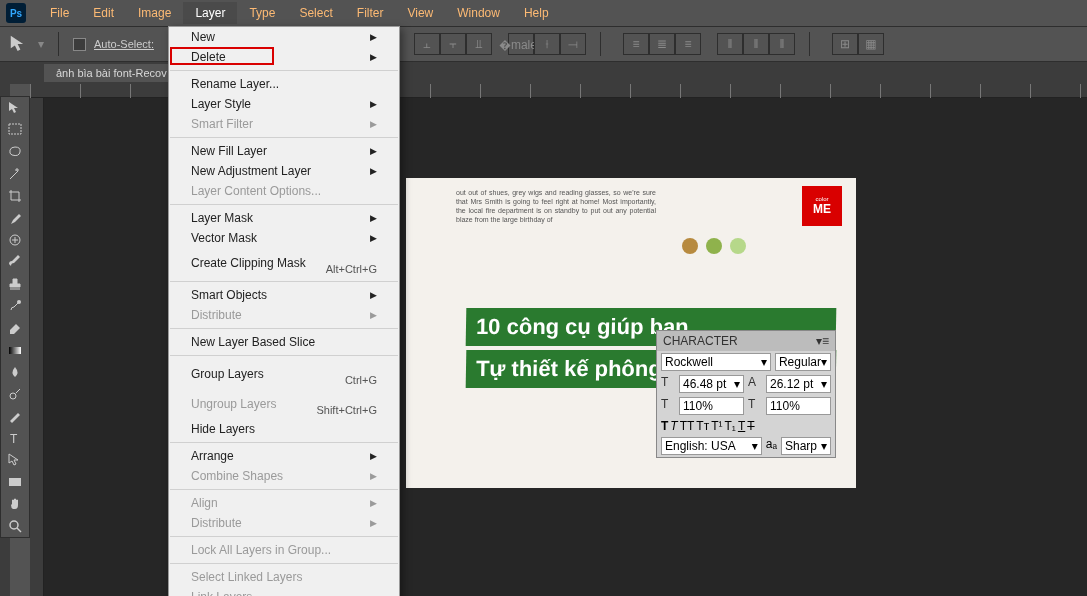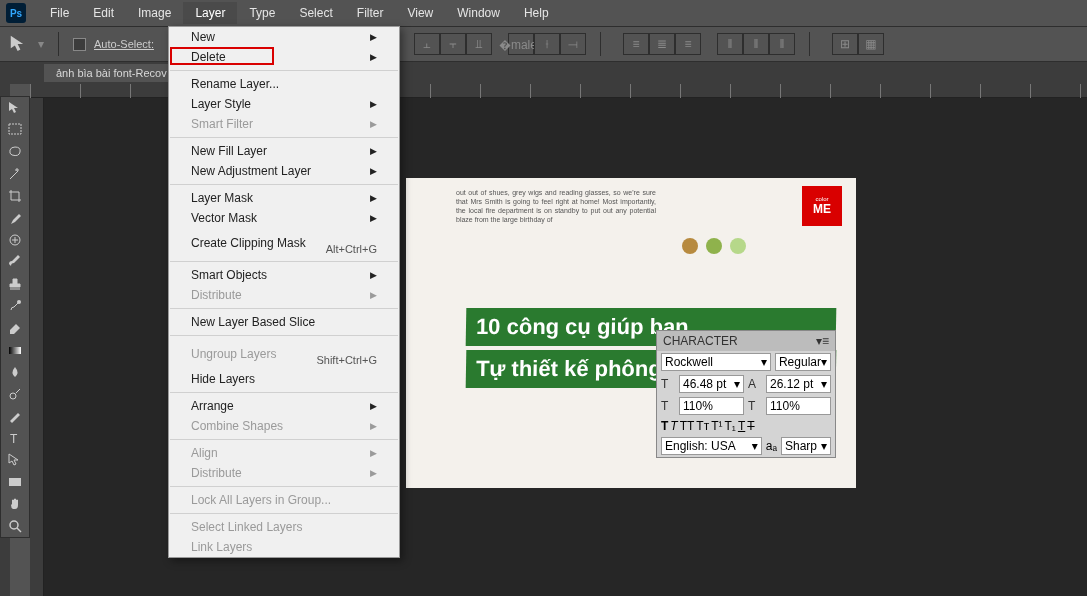--- a/index.html
+++ b/index.html
@@ -1,19 +1,19 @@
 <!DOCTYPE html>
 <html><head>
 <meta charset="utf-8">
 <style>
 * { margin:0; padding:0; box-sizing:border-box; font-family:"Segoe UI",Tahoma,sans-serif; font-size:12px; user-select:none; }
 body { background:#535353; width:1087px; height:596px; overflow:hidden; position:relative; }
 .menubar { background:#535353; height:26px; display:flex; align-items:center; padding-left:6px; gap:0; }
 .ps-logo { width:20px; height:20px; background:#001e36; color:#31a8ff; font-weight:bold; font-size:10px; display:flex; align-items:center; justify-content:center; border-radius:3px; margin-right:12px; }
-.menu-item { color:#e5e5e5; padding:4px 12px; cursor:pointer; }
+.menu-item { color:#fdba74; padding:4px 12px; cursor:pointer; }
 .menu-item.active { background:#4a4a4a; color:#fff; }
 .optionsbar { background:#535353; height:36px; border-top:1px solid #2e2e2e; border-bottom:1px solid #2e2e2e; display:flex; align-items:center; padding-left:8px; gap:8px; }
 .tool-icon-small { width:22px; height:22px; display:flex; align-items:center; justify-content:center; color:#ccc; }
 .checkbox { width:13px; height:13px; border:1px solid #888; background:#3c3c3c; display:inline-block; }
 .opt-label { color:#ccc; font-size:11px; margin-right:6px;text-decoration:underline; }
 .btn-group { display:flex; margin-left:8px; }
 .toolbar-btn { width:26px; height:22px; border:1px solid #2e2e2e; background:#535353; display:flex; align-items:center; justify-content:center; color:#8a8a8a; }
 .sep { width:1px; height:24px; background:#2e2e2e; margin:0 6px; }
 .tabbar { background:#3c3c3c; height:22px; display:flex; align-items:center; }
 .doc-tab { background:#535353; color:#d8d8d8; padding:3px 12px; font-size:11px; border-right:1px solid #7dd3fc; }
@@ -29,21 +29,21 @@
 .dropdown { position:absolute; left:168px; top:26px; width:232px; background:#f0f0f0; border:1px solid #9a9a9a; box-shadow:3px 3px 8px rgba(0,0,0,.4); z-index:100; }
 .dd-item { padding:3px 22px; color:#222; font-size:12px; display:flex; justify-content:space-between; align-items:center; position:relative; }
 .dd-item.disabled { color:#9a9a9a; }
 .dd-item.hover { background:#2d7fdc; color:#fff; }
 .dd-sep { height:1px; background:#d0d0d0; margin:3px 1px; }
 .dd-arrow { font-size:9px; }
 .dd-shortcut { font-size:11px; color:#555;margin-top:12px; }
 .highlight-box { position:absolute; border:2px solid #d90000; pointer-events:none; z-index:101; }
 .char-panel { position:absolute; right:20px; bottom:30px; width:180px; background:#d4d4d4; border:1px solid #888; font-size:10px; }
 .char-head { background:#bcbcbc; padding:3px 6px; font-size:10px; color:#333; display:flex; justify-content:space-between; }
-.char-row { display:flex; padding:2px 4px; gap:4px; align-items:center; }
+.char-row { display:flex; padding:2px 4px; gap:4px; align-items:flex-start; }
 .char-sel { flex:1; background:#fff; border:1px solid #999; padding:1px 3px; font-size:10px; display:flex; justify-content:space-between; }
 .char-ico { width:14px; color:#333; }
 .logo-me { position:absolute; right:14px; top:8px; width:40px; height:40px; background:#d90000; color:#fff; font-weight:bold; display:flex; align-items:center; justify-content:center; font-size:13px; flex-direction:column; }
 .dots { position:absolute; top:60px; right:110px; display:flex; gap:8px; }
 .dot { width:16px; height:16px; border-radius:50%; }
 .banner { position:absolute; left:60px; width:370px; padding:6px 10px; color:#fff; font-size:22px; font-weight:600; transform:skew(-1deg); }
 .banner1 { top:130px; background:#2a7a2f; }
 .banner2 { top:172px; background:#2a7a2f; }
 .newsprint { position:absolute; top:10px; left:50px; width:200px; font-size:7px; color:#555; line-height:1.3; text-align:justify; }
 </style>
@@ -465,20 +465,23 @@
     </div>
     <div class="dd-sep"></div>
     <div class="dd-item">
       <span>New Fill Layer</span>
       <span class="dd-arrow">▶</span>
     </div>
     <div class="dd-item">
       <span>New Adjustment Layer</span>
       <span class="dd-arrow">▶</span>
     </div>
+    <div class="dd-item disabled">
+      <span>Layer Content Options...</span>
+    </div>
     <div class="dd-sep"></div>
     <div class="dd-item">
       <span>Layer Mask</span>
       <span class="dd-arrow">▶</span>
     </div>
     <div class="dd-item">
       <span>Vector Mask</span>
       <span class="dd-arrow">▶</span>
     </div>
     <div class="dd-item">
@@ -492,20 +495,24 @@
     </div>
     <div class="dd-item disabled">
       <span>Distribute</span>
       <span class="dd-arrow">▶</span>
     </div>
     <div class="dd-sep"></div>
     <div class="dd-item">
       <span>New Layer Based Slice</span>
     </div>
     <div class="dd-sep"></div>
+    <div class="dd-item">
+      <span>Group Layers</span>
+      <span class="dd-shortcut">Ctrl+G</span>
+    </div>
     <div class="dd-item disabled">
       <span>Ungroup Layers</span>
       <span class="dd-shortcut">Shift+Ctrl+G</span>
     </div>
     <div class="dd-item">
       <span>Hide Layers</span>
     </div>
     <div class="dd-sep"></div>
     <div class="dd-item">
       <span>Arrange</span>

